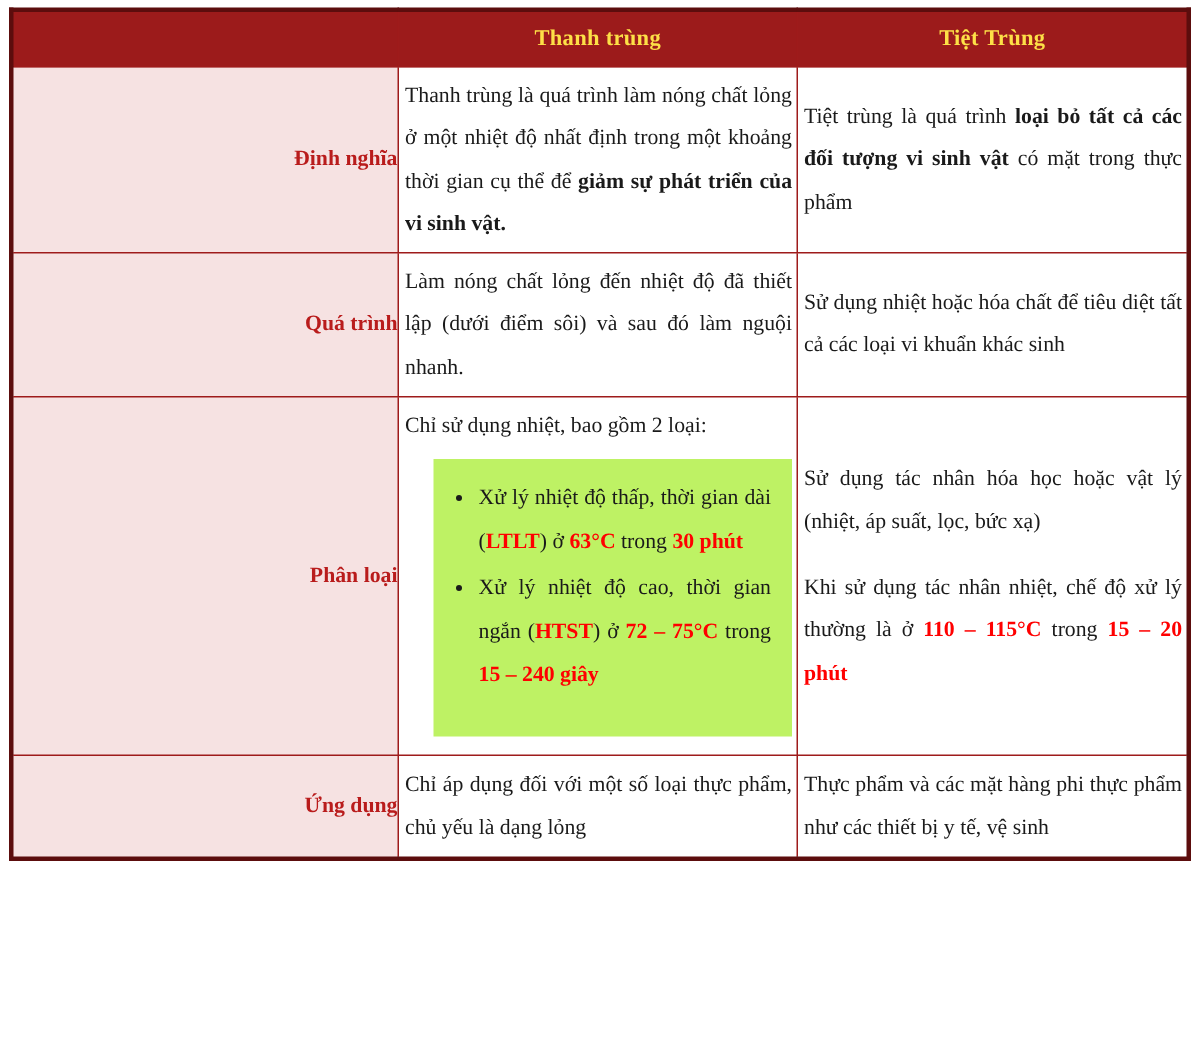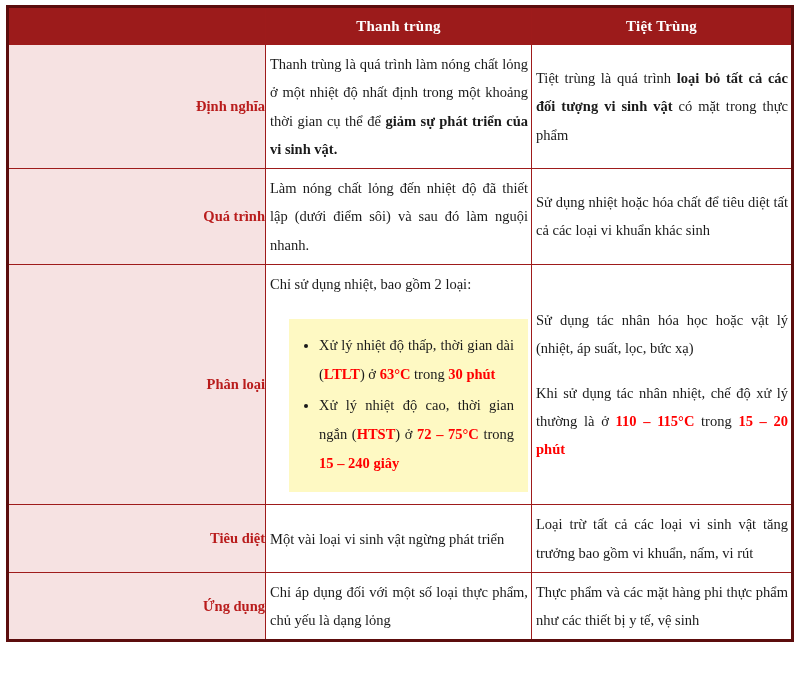--- a/index.html
+++ b/index.html
@@ -37,21 +37,21 @@
   table.compare th,
   table.compare td {
     border: 1px solid #9e1b1b;
     vertical-align: middle;
     box-sizing: border-box;
   }
 
   
   thead th {
     background: #9c1b1b;
-    color: #ffffff;
+    color: #fde047;
     font-weight: bold;
     font-size: 15px;
     height: 38px;
     text-align: center;
     border-color: #7d1414;
     letter-spacing: .2px;
   }
   thead th.blank-head {
     background: #9c1b1b;
   }
@@ -91,23 +91,23 @@
 
   
   td.cell.classify {
     vertical-align: top;
     padding: 6px 3px 6px 4px;
     line-height: 1.9;
   }
   .intro-line { margin: 0 0 4px 0; }
 
   .blue-box {
-    background: #fef9c3;
-    margin: 21px 0 6px 19px;
-    padding: 12px 14px 12px 4px;
+    background: #bef264;
+    margin: 8px 0 6px 19px;
+    padding: 12px 14px 24px 4px;
   }
   .blue-box ul {
     margin: 0;
     padding: 0 0 0 26px;
     list-style: disc;
   }
   .blue-box li {
     margin: 0 0 2px 0;
     padding: 0;
     line-height: 2.0;
@@ -158,24 +158,19 @@
                 <li><span>Xử lý nhiệt độ cao, thời gian ngắn (</span><span class="r">HTST</span><span>) ở </span><span class="r">72 – 75°C</span><span> trong </span><span class="r">15 – 240 giây</span></li>
               </ul>
             </div>
           </td>
           <td class="cell">
             <div class="para"><span>Sử dụng tác nhân hóa học hoặc vật lý (nhiệt, áp suất, lọc, bức xạ)</span></div>
             <div class="para"><span>Khi sử dụng tác nhân nhiệt, chế độ xử lý thường là ở  </span><span class="r">110 – 115°C</span><span> trong </span><span class="r">15 – 20 phút</span></div>
           </td>
         </tr>
         <tr>
-          <td class="rowlabel">Tiêu diệt</td>
-          <td class="cell"><span>Một vài loại vi sinh vật ngừng phát triển</span></td>
-          <td class="cell"><span>Loại trừ tất cả các loại vi sinh vật tăng trưởng bao gồm vi khuẩn, nấm, vi rút</span></td>
-        </tr>
-        <tr>
           <td class="rowlabel">Ứng dụng</td>
           <td class="cell"><span>Chỉ áp dụng đối với một số loại thực phẩm, chủ yếu là dạng lỏng</span></td>
           <td class="cell"><span>Thực phẩm và các mặt hàng phi thực phẩm như các thiết bị y tế, vệ sinh</span></td>
         </tr>
       </tbody>
   </table>
 </div>
 
 </body></html>

